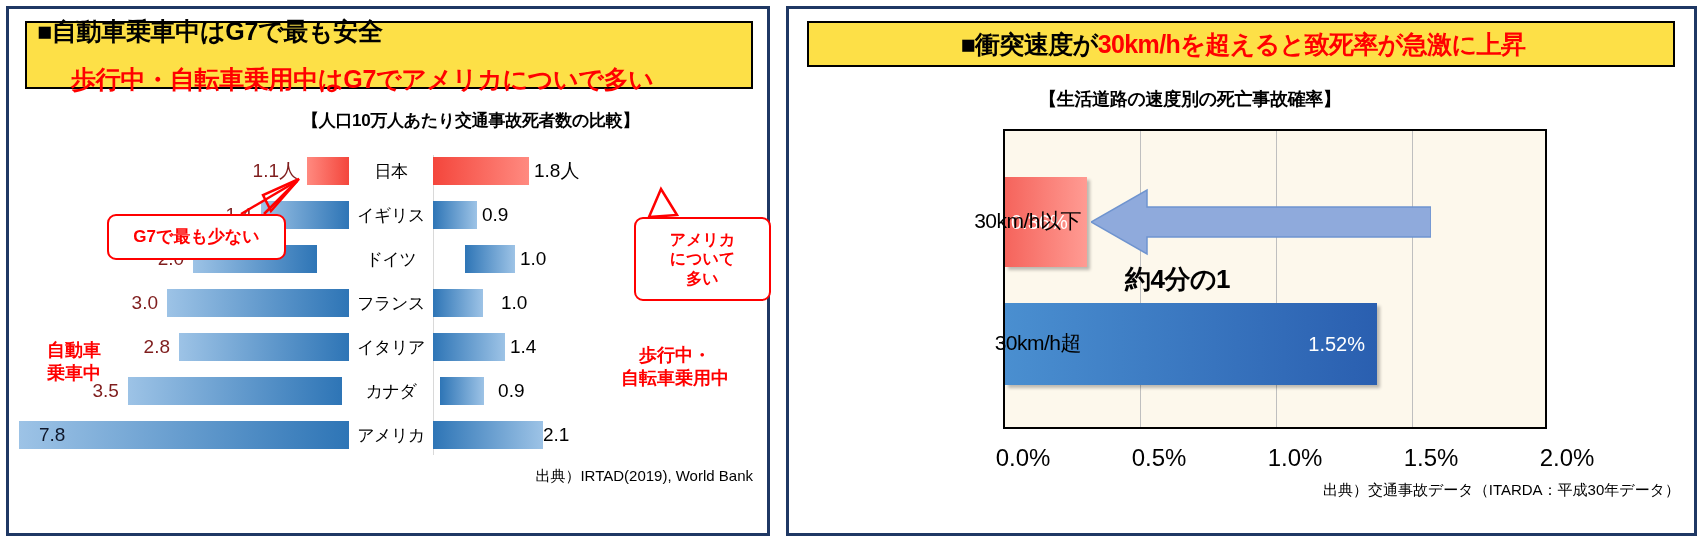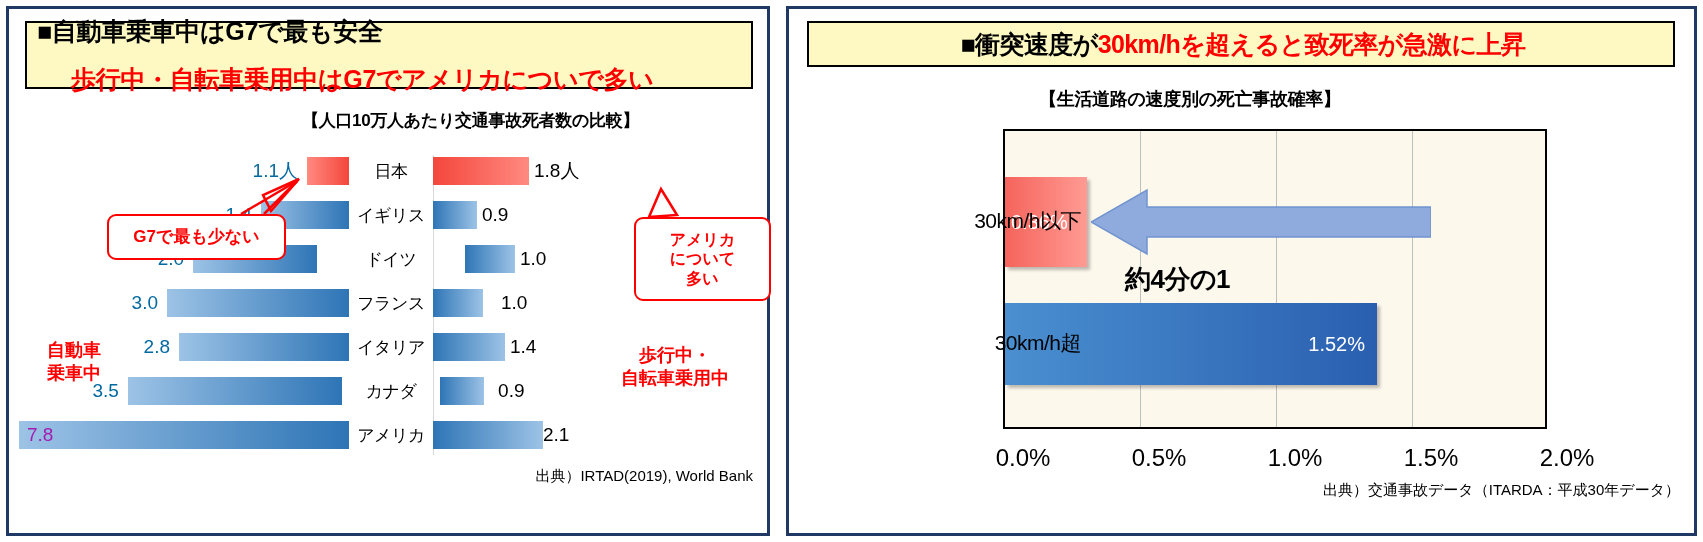--- a/index.html
+++ b/index.html
@@ -5,21 +5,21 @@
   html,body{margin:0;padding:0;background:#ffffff;}
   body{width:1703px;height:542px;font-family:"Liberation Sans","DejaVu Sans",sans-serif;overflow:hidden;}
   .stage{position:relative;width:1703px;height:542px;}
 
   
   .panel{position:absolute;background:#fff;border:3px solid #1f3864;box-sizing:border-box;}
   #panel-left{left:6px;top:6px;width:764px;height:530px;}
   #panel-right{left:786px;top:6px;width:911px;height:530px;}
 
   
-  .headline{position:absolute;border:2px solid #000;box-sizing:border-box;background:#fef9c3;
+  .headline{position:absolute;border:2px solid #000;box-sizing:border-box;background:#fde047;
             display:flex;flex-direction:column;justify-content:center;}
   #headline-left{left:16px;top:12px;width:728px;height:68px;padding:2px 8px 2px 10px;}
   #headline-right{left:18px;top:12px;width:868px;height:46px;padding:0 8px 0 12px;display:flex;
                   flex-direction:row;align-items:center;}
 
   .hl-line{font-weight:bold;line-height:1.12;white-space:nowrap;}
   #hl-l1{font-size:25px;color:#000;letter-spacing:-0.3px;}
   #hl-l2{font-size:25px;color:#ff0000;letter-spacing:-0.3px;padding-left:34px;margin-top:20px;}
   .hl-r{font-size:25px;font-weight:bold;white-space:nowrap;letter-spacing:-0.6px;}
   .hl-black{color:#000;}
@@ -34,23 +34,23 @@
   #tornado{position:absolute;left:10px;top:140px;width:744px;height:310px;}
   .trow{position:absolute;left:0;width:744px;height:44px;display:flex;align-items:center;}
   .t-left{width:330px;height:100%;display:flex;align-items:center;justify-content:flex-end;position:relative;}
   .t-mid{width:84px;text-align:center;font-size:17px;color:#000;font-weight:normal;white-space:nowrap;letter-spacing:-0.5px;}
   .t-right{width:330px;height:100%;display:flex;align-items:center;position:relative;text-align:center;}
 
   .barL{height:28px;background:linear-gradient(to right,#9dc3e6,#2e75b6);}
   .barL.red{background:linear-gradient(to right,#ff8a80,#f4463c);}
   .barR{height:28px;background:linear-gradient(to right,#2e75b6,#9dc3e6);}
   .barR.red{background:linear-gradient(to right,#f4463c,#ff8a80);}
-  .valL{font-size:19px;color:#0369a1;margin-right:9px;white-space:nowrap;}
+  .valL{font-size:19px;color:#7f1d1d;margin-right:9px;white-space:nowrap;}
   .valR{font-size:19px;color:#000;margin-left:5px;white-space:nowrap;}
-  .valL.inside{position:absolute;left:8px;color:#a21caf;margin:0;}
+  .valL.inside{position:absolute;left:8px;color:#0f172a;margin:12px;}
 
   
   #axis-line{position:absolute;left:424px;top:146px;width:1px;height:300px;background:#d9d9d9;}
 
   
   .sidelabel{position:absolute;color:#ff0000;font-weight:bold;font-size:18px;line-height:1.25;text-align:center;white-space:nowrap;}
   #label-car{left:38px;top:330px;}
   #label-ped{left:612px;top:335px;}
 
   

